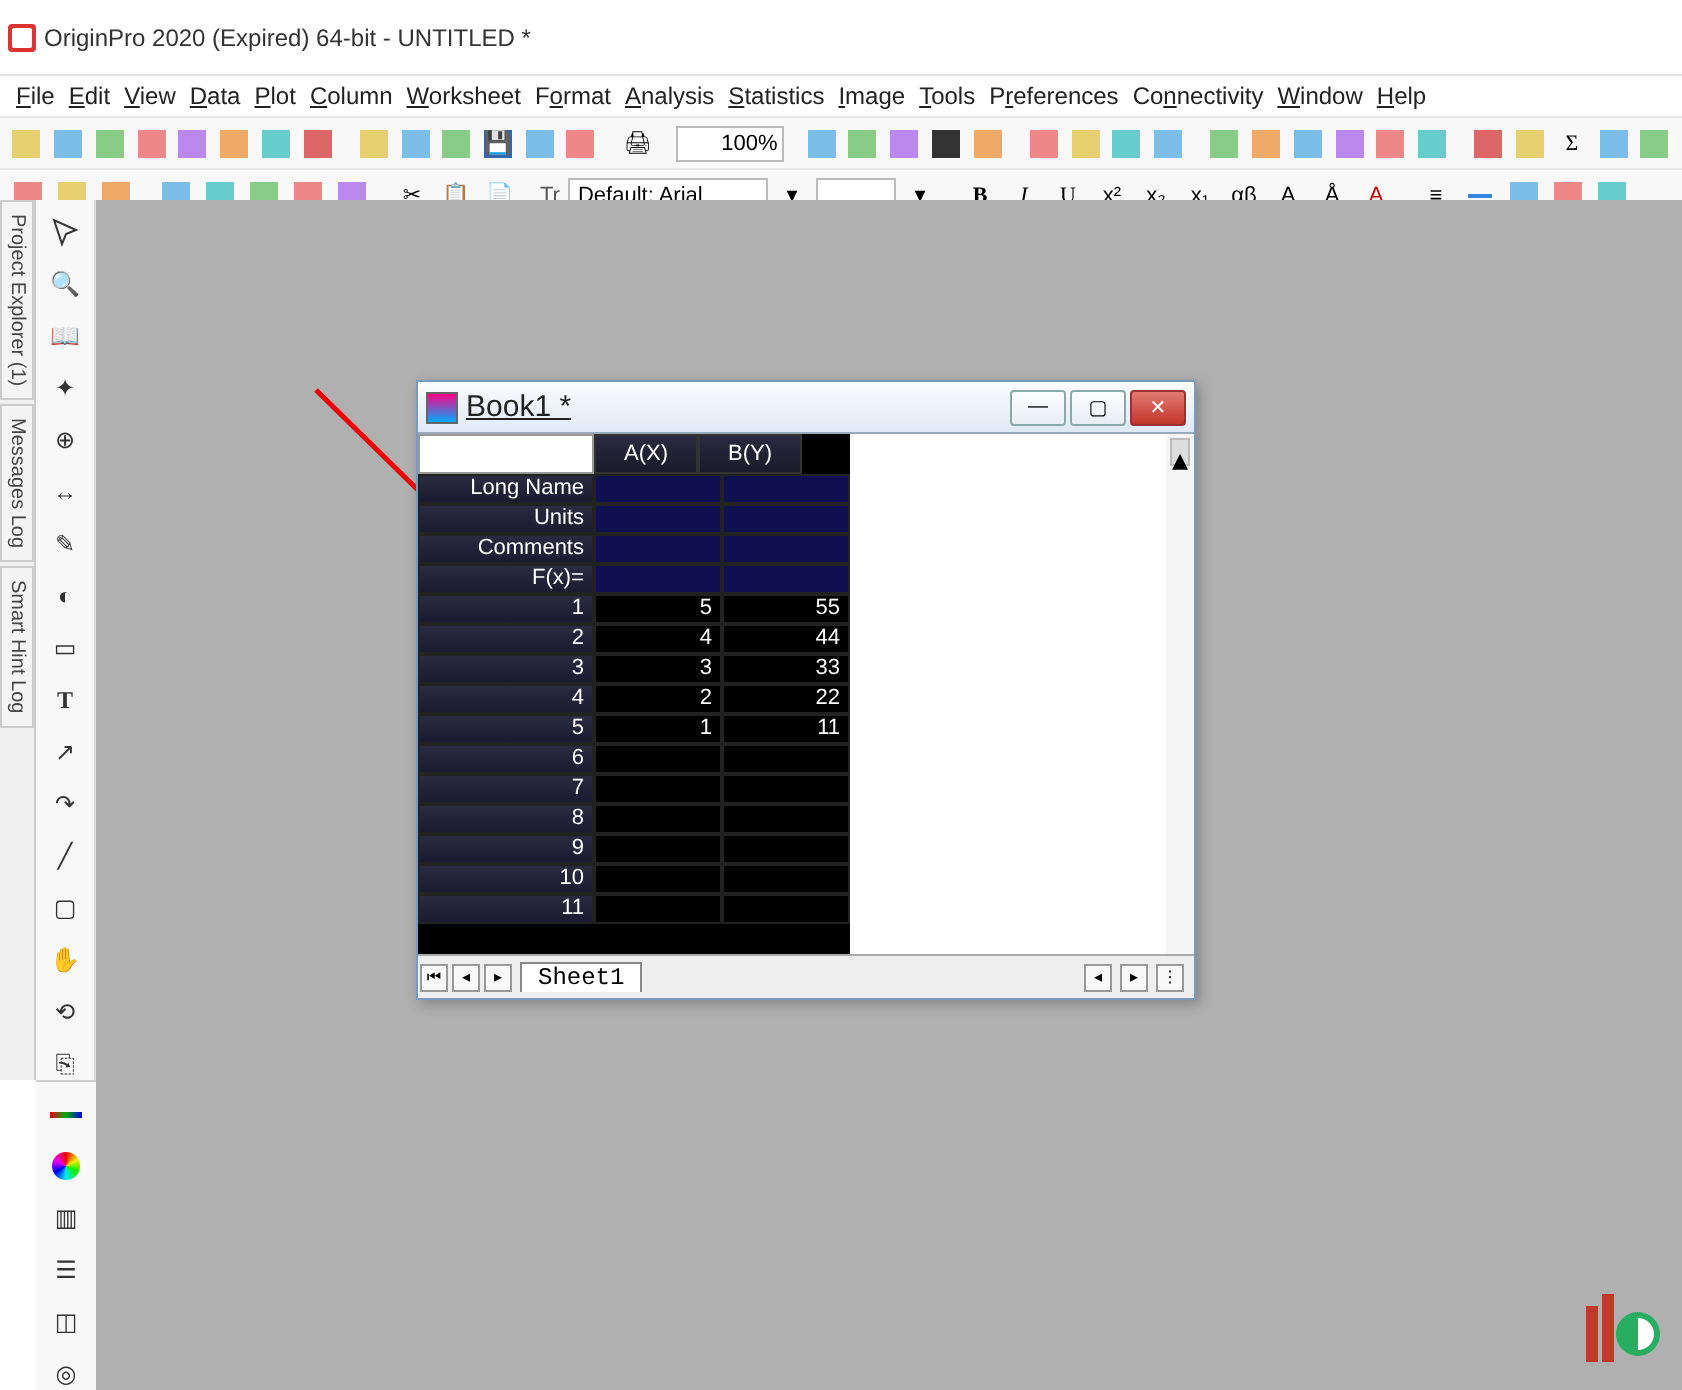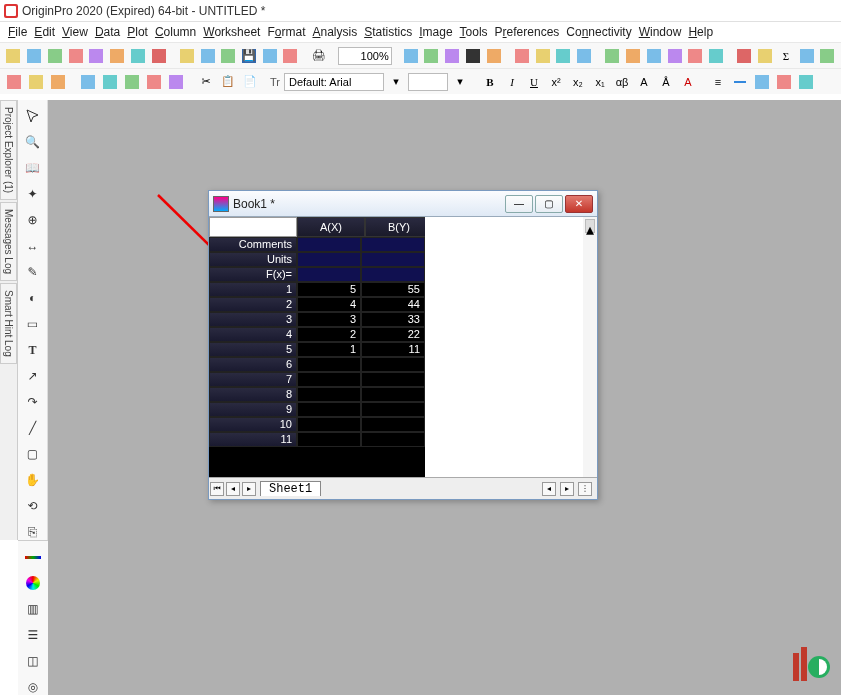--- a/index.html
+++ b/index.html
@@ -1,19 +1,19 @@
 <!DOCTYPE html>
 <html><head>
 <meta charset="utf-8">
 <style>
 * { box-sizing: border-box; margin: 0; padding: 0; font-family: "Segoe UI", Tahoma, sans-serif; }
 body { width: 841px; height: 695px; background: #fff; overflow: hidden; position: relative; }
 
 
-.titlebar { height: 22px; background: #fff; display: flex; align-items: center; padding: 0 4px; font-size: 12px; color: #333; border-bottom: 1px solid #e0e0e0;}
+.titlebar { height: 38px; background: #fff; display: flex; align-items: center; padding: 0 4px; font-size: 12px; color: #333; border-bottom: 1px solid #e0e0e0;}
 .titlebar .app-icon { width: 14px; height: 14px; background: #d33; border-radius: 2px; margin-right: 4px; position: relative;}
 .titlebar .app-icon::before { content:""; position:absolute; inset:2px; background:#fff; border-radius:1px; }
 
 
 .menubar { height: 20px; display: flex; align-items: center; padding: 0 8px; gap: 7px; font-size: 12px; color: #222; }
 .menubar .menu-item { cursor: default; }
 .menubar .menu-item .ul { text-decoration: underline; }
 
 
 .toolbar { height: 26px; display: flex; align-items: center; padding: 0 4px; gap: 2px; border-top: 1px solid #e8e8e8; background: #f8f8f8; }
@@ -35,28 +35,28 @@
 .toolico { width:20px; height:20px; display:flex; align-items:center; justify-content:center; font-size:12px; color:#333; cursor:default;}
 .toolico svg { width:16px; height:16px; }
 
 
 .workspace { position:absolute; left:48px; top:100px; right:0; bottom:0; background:#b0b0b0; }
 
 
 .wbwin { position:absolute; left:160px; top:90px; width:390px; height:310px; background:#fff; border:1px solid #7a9ac0; box-shadow:2px 2px 6px rgba(0,0,0,0.25);}
 .wbtitle { height:26px; background: linear-gradient(to bottom,#fbfcfe,#dfe9f5); display:flex; align-items:center; padding:0 4px; border-bottom:1px solid #9ab;}
 .wbtitle .wbicon { width:16px; height:16px; margin-right:4px; background:linear-gradient(#f08,#0af); border:1px solid #666;}
-.wbtitle .wbtxt { font-size:12px; color:#222; flex:1; }
+.wbtitle .wbtxt { font-size:15px; color:#222; flex:1;text-decoration:underline; }
 .wbtitle .wbbtn { width:28px; height:18px; border:1px solid #8aa; margin-left:2px; display:flex; align-items:center; justify-content:center; font-size:10px; background:linear-gradient(#fdfdfd,#e8eef5); border-radius:2px;}
 .wbtitle .wbclose { background:linear-gradient(#e27a70,#c3362b); color:#fff; border-color:#933;}
 
 .wbgrid { position:absolute; top:26px; left:0; right:14px; bottom:22px; background:#000; overflow:hidden; }
 .ghead { display:flex; height:20px; }
 .ghead .rowhdrcell { width:88px; background:#fff; border:1px solid #999; }
-.ghead .colhdr { width:68px; background:linear-gradient(#2a2a40,#1a1a2a); color:#fff; font-size:11px; display:flex; align-items:center; justify-content:center; border:1px solid #333;}
+.ghead .colhdr { width:52px; background:linear-gradient(#2a2a40,#1a1a2a); color:#fff; font-size:11px; display:flex; align-items:center; justify-content:center; border:1px solid #333;}
 .grow { display:flex; height:15px; }
 .grow .rowhdr { width:88px; background:linear-gradient(#2a2a40,#1a1a30); color:#fff; font-size:11px; text-align:right; padding-right:4px; border:1px solid #222; line-height:13px;}
 .grow .cell { width:64px; background:#000; color:#fff; font-size:11px; text-align:right; padding-right:4px; border:1px solid #222; line-height:13px;}
 .grow .cell.selected { background:#101050; }
 .wbblank { position:absolute; top:26px; right:0; width:14px; bottom:22px; background:#f5f5f5; }
 .wbblank .scrollthumb { position:absolute; top:2px; left:2px; right:2px; height:14px; background:#ddd; border:1px solid #bbb;}
 .wbblank-right { position:absolute; top:26px; left:216px; right:14px; bottom:22px; background:#fff; }
 
 .wbtabs { position:absolute; left:0; right:0; bottom:0; height:22px; background:#eee; display:flex; align-items:center; font-size:11px; border-top:1px solid #aaa;}
 .wbtabs .navbtn { width:14px; height:14px; border:1px solid #999; margin:0 1px; background:#f8f8f8; display:flex; align-items:center; justify-content:center; font-size:8px;}
@@ -331,26 +331,31 @@
       <div class="wbbtn wbclose">✕</div>
     </div>
 
     <div class="wbgrid">
       <div class="ghead">
         <div class="rowhdrcell"></div>
         <div class="colhdr">A(X)</div>
         <div class="colhdr">B(Y)</div>
       </div>
       <div class="grow">
+          <div class="rowhdr">Long Name</div>
+          <div class="cell selected"></div>
+          <div class="cell selected"></div>
+        </div>
+      <div class="grow">
+          <div class="rowhdr">Units</div>
+          <div class="cell selected"></div>
+          <div class="cell selected"></div>
+        </div>
+      <div class="grow">
           <div class="rowhdr">Comments</div>
-          <div class="cell selected"></div>
-          <div class="cell selected"></div>
-        </div>
-      <div class="grow">
-          <div class="rowhdr">Units</div>
           <div class="cell selected"></div>
           <div class="cell selected"></div>
         </div>
       <div class="grow">
           <div class="rowhdr">F(x)=</div>
           <div class="cell selected"></div>
           <div class="cell selected"></div>
         </div>
       <div class="grow">
           <div class="rowhdr">1</div>

